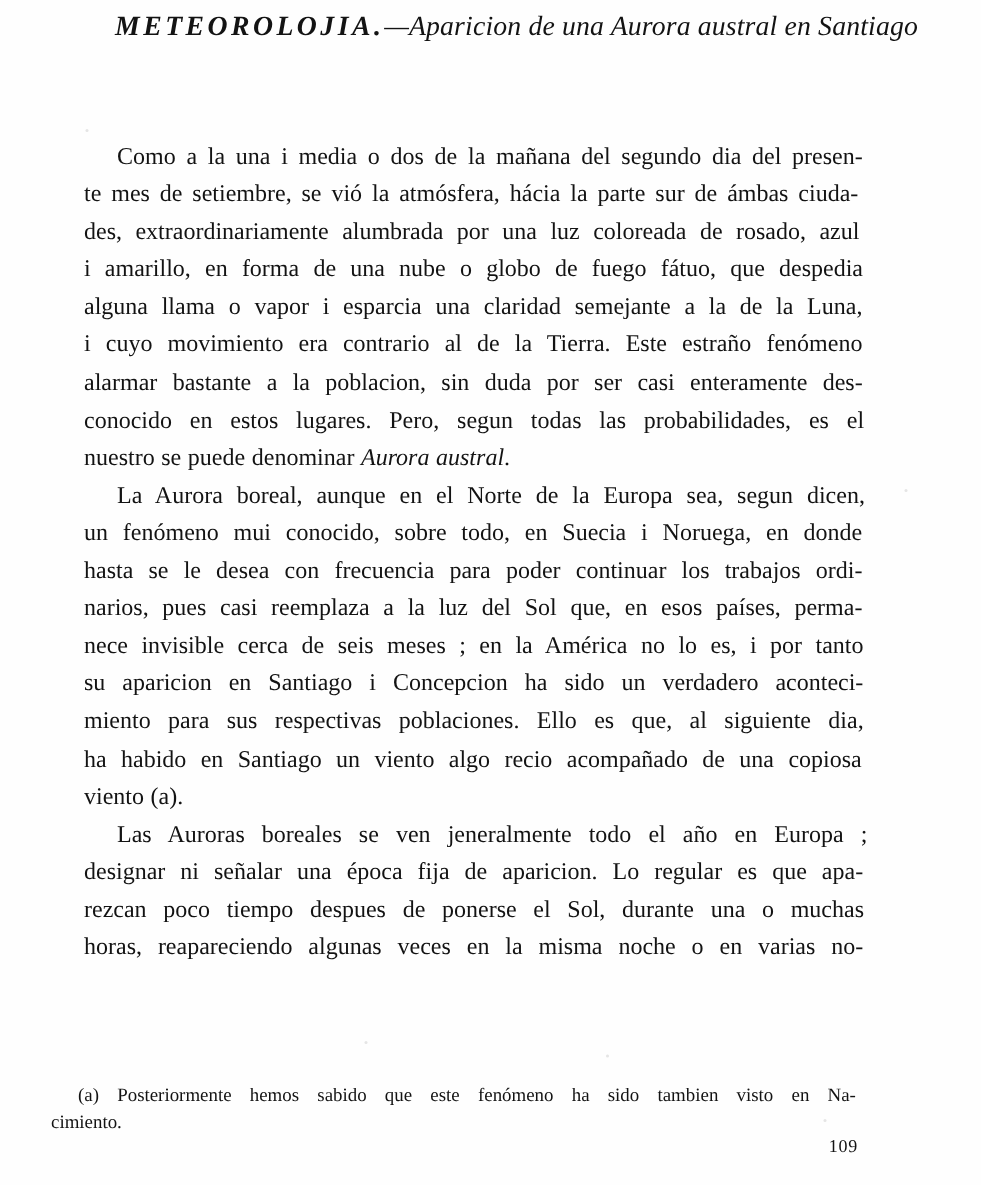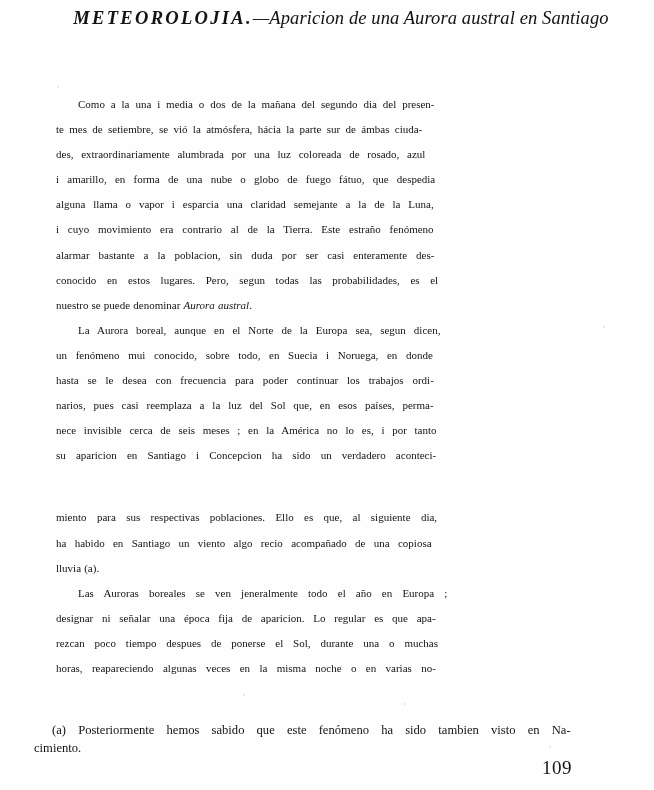--- a/index.html
+++ b/index.html
@@ -19,24 +19,24 @@
     position: absolute;
     left: 0; top: 0;
     width: 654px;
     height: 790px;
     background: #fefefe;
   }
 
   
   .heading {
     position: absolute;
-    left: 46px;
+    left: 22px;
     top: 6px;
     width: 590px;
-    text-align: center;
+    text-align: right;
     font-style: italic;
     font-size: 18.5px;
     line-height: 25px;
     letter-spacing: 0.1px;
   }
   .heading .rubric {
     font-weight: 700;
     letter-spacing: 2.3px;
     font-style: italic;
   }
@@ -50,21 +50,21 @@
   .body-block {
     position: absolute;
     left: 34px;
     top: 92px;
     width: 586px;
   }
   p.para {
     margin: 0;
     text-align: justify;
     text-align-last: left;
-    font-size: 11px;
+    font-size: 16px;
     line-height: 25.1px;
     text-indent: 22px;
     word-spacing: 0.4px;
     hyphens: none;
   }
   .it { font-style: italic; }
 
   
   .ln {
     display: block;
@@ -96,21 +96,21 @@
   }
   .footnote .fn-ind { padding-left: 18px; }
 
   
   .folio {
     position: absolute;
     left: 0;
     top: 757px;
     width: 572px;
     text-align: right;
-    font-size: 19px;
+    font-size: 12px;
     letter-spacing: 0.5px;
   }
 
   
   .speck {
     position: absolute;
     background: #cfcfcf;
     border-radius: 50%;
     opacity: .55;
   }
@@ -167,26 +167,26 @@
       <span class="ln just">
           <span style="word-spacing: 5.12825px;">narios, pues casi reemplaza a la luz del Sol que, en esos países, perma-</span>
         </span>
       <span class="ln just">
           <span style="word-spacing: 4.9651px;">nece invisible cerca de seis meses ; en la América no lo es, i por tanto</span>
         </span>
       <span class="ln just">
           <span style="word-spacing: 7.34968px; font-family: Liberation Serif, serif;">su aparicion en Santiago i Concepcion ha sido un verdadero aconteci-</span>
         </span>
       <span class="ln just">
-          <span style="word-spacing: 7.59107px; margin-top: 37px;">miento para sus respectivas poblaciones. Ello es que, al siguiente dia,</span>
+          <span style="word-spacing: 7.59107px;">miento para sus respectivas poblaciones. Ello es que, al siguiente dia,</span>
         </span>
       <span class="ln just">
           <span style="word-spacing: 5.57021px;">ha habido en Santiago un viento algo recio acompañado de una copiosa</span>
         </span>
-      <span class="ln"><span>lluvia (a).</span></span>
+      <span class="ln"><span>viento (a).</span></span>
     </p>
 
     <p class="para">
       <span class="ln just ind">
           <span style="word-spacing: 7.39232px;">Las Auroras boreales se ven jeneralmente todo el año en Europa ;</span>
         </span>
       <span class="ln just">
           <span style="word-spacing: 6.00805px;">designar ni señalar una época fija de aparicion. Lo regular es que apa-</span>
         </span>
       <span class="ln just">

